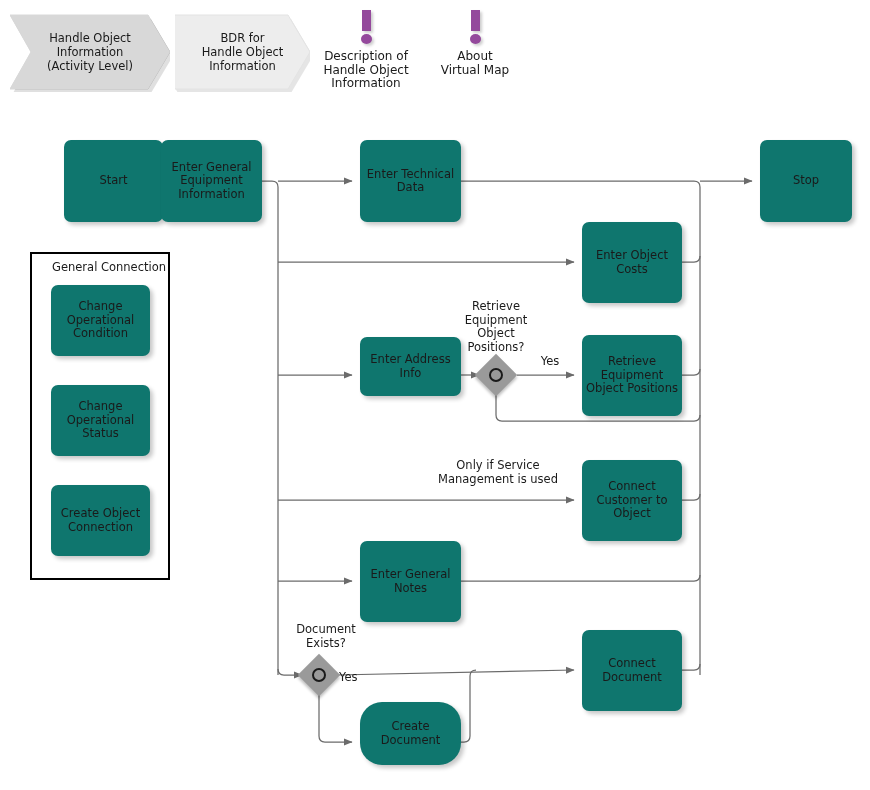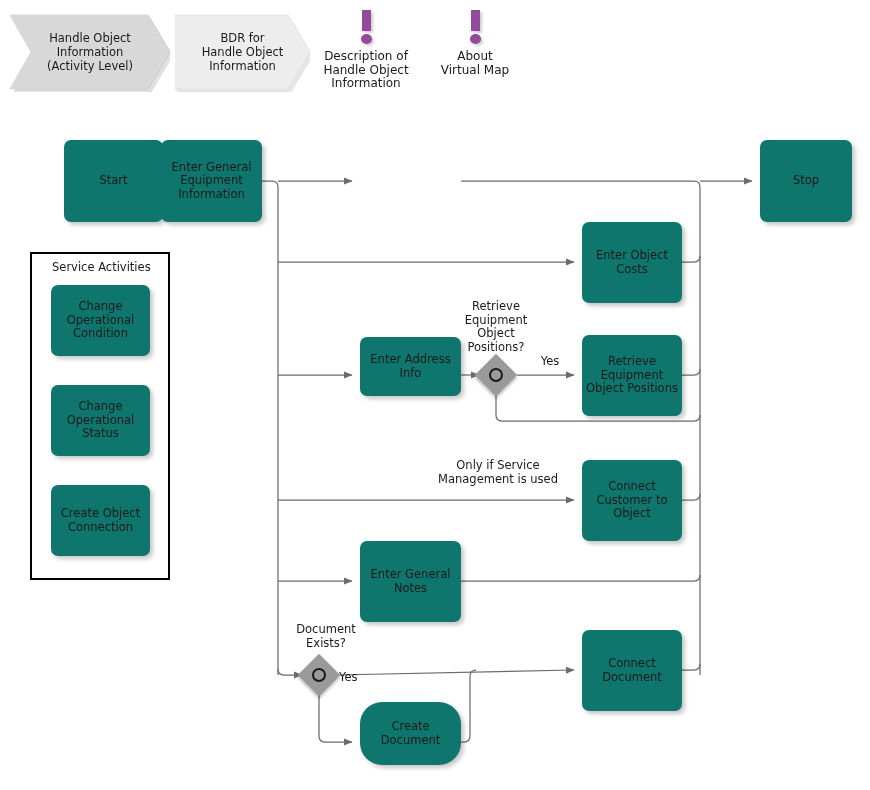--- a/index.html
+++ b/index.html
@@ -156,21 +156,21 @@
   <div class="info" style="left:425px;top:10px;width:100px;">
     <span class="bang">
       <span class="bar"></span>
         <span class="dot"></span>
     </span>
     <span class="cap">About
 Virtual Map</span>
   </div>
 
   <div class="group" style="left:30px;top:252px;width:140px;height:328px;"></div>
-  <div class="group-title" style="left:52px;top:260px;">Service Activities</div>
+  <div class="group-title" style="left:52px;top:260px;">General Connection</div>
 
   <div class="task" style="left:51px;top:285px;width:99px;height:71px;">
     <span>Change
 Operational
 Condition</span>
   </div>
   <div class="task" style="left:51px;top:385px;width:99px;height:71px;">
     <span>Change
 Operational
 Status</span>
@@ -183,20 +183,24 @@
   <div class="task" style="left:32px;top:140px;width:99px;height:82px;margin-left:32px;">
     <span>Start</span>
   </div>
 
   <div class="task" style="left:161px;top:140px;width:101px;height:82px;">
     <span>Enter General
 Equipment
 Information</span>
   </div>
 
+  <div class="task" style="left:360px;top:140px;width:101px;height:82px;">
+    <span>Enter Technical
+Data</span>
+  </div>
 
   <div class="task" style="left:582px;top:222px;width:100px;height:81px;">
     <span>Enter Object
 Costs</span>
   </div>
 
   <div class="task" style="left:360px;top:337px;width:101px;height:59px;">
     <span>Enter Address
 Info</span>
   </div>

